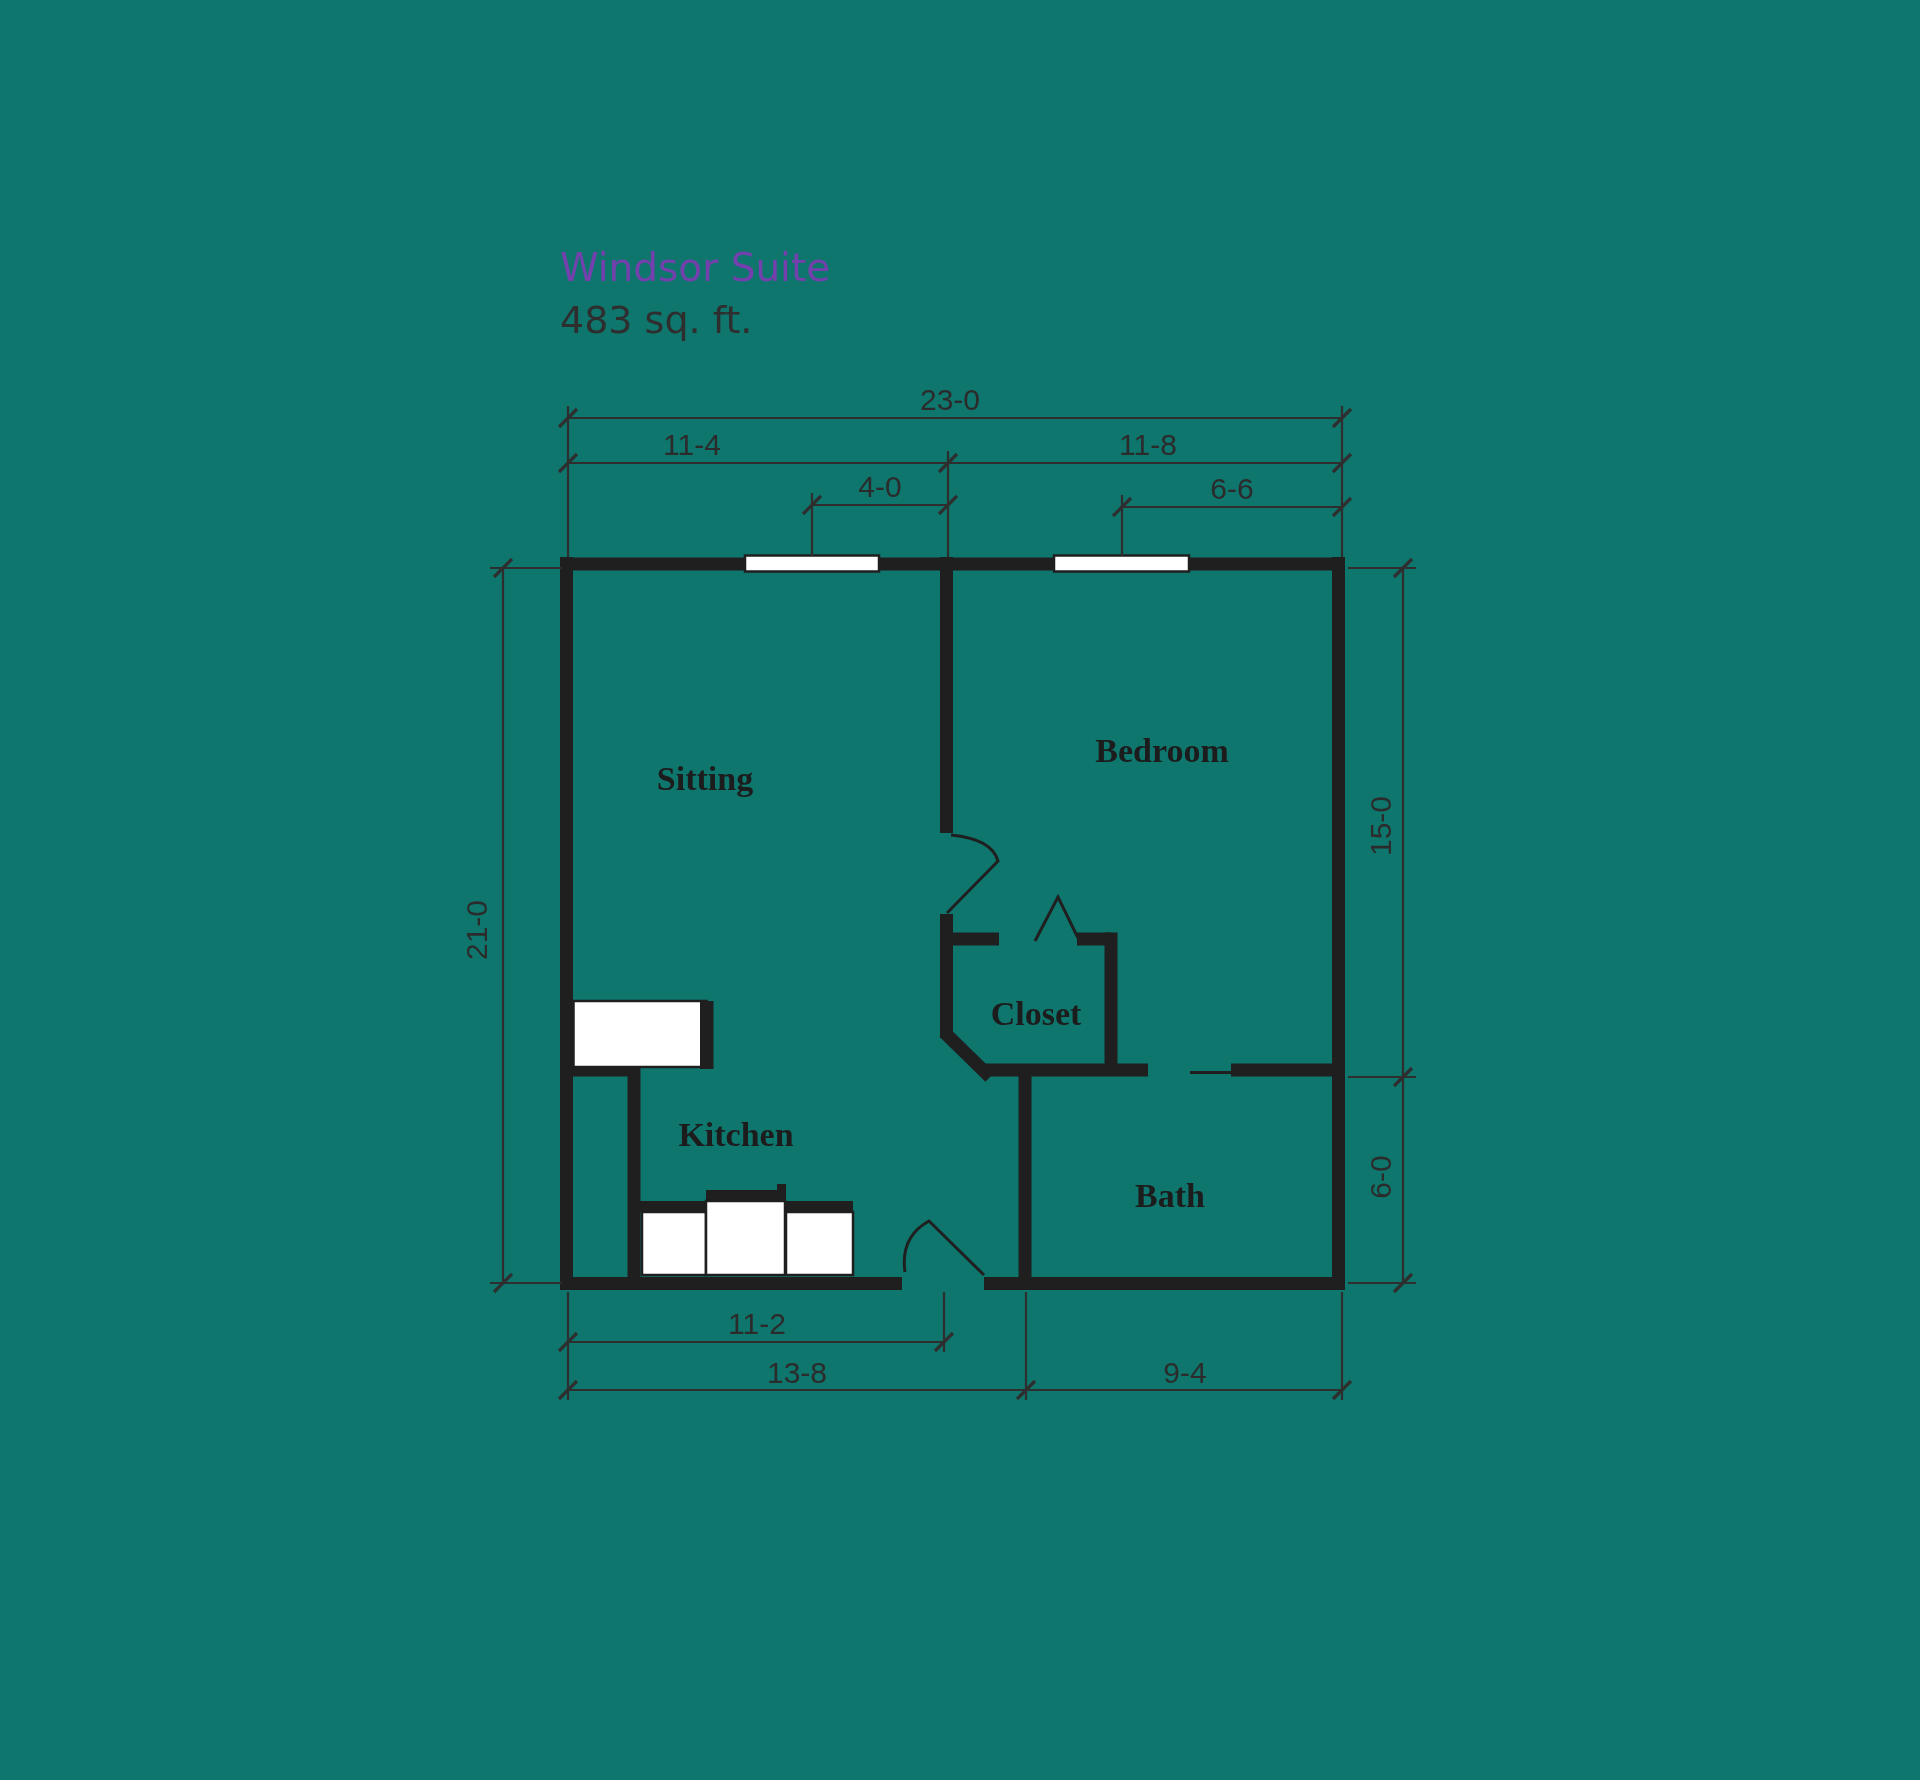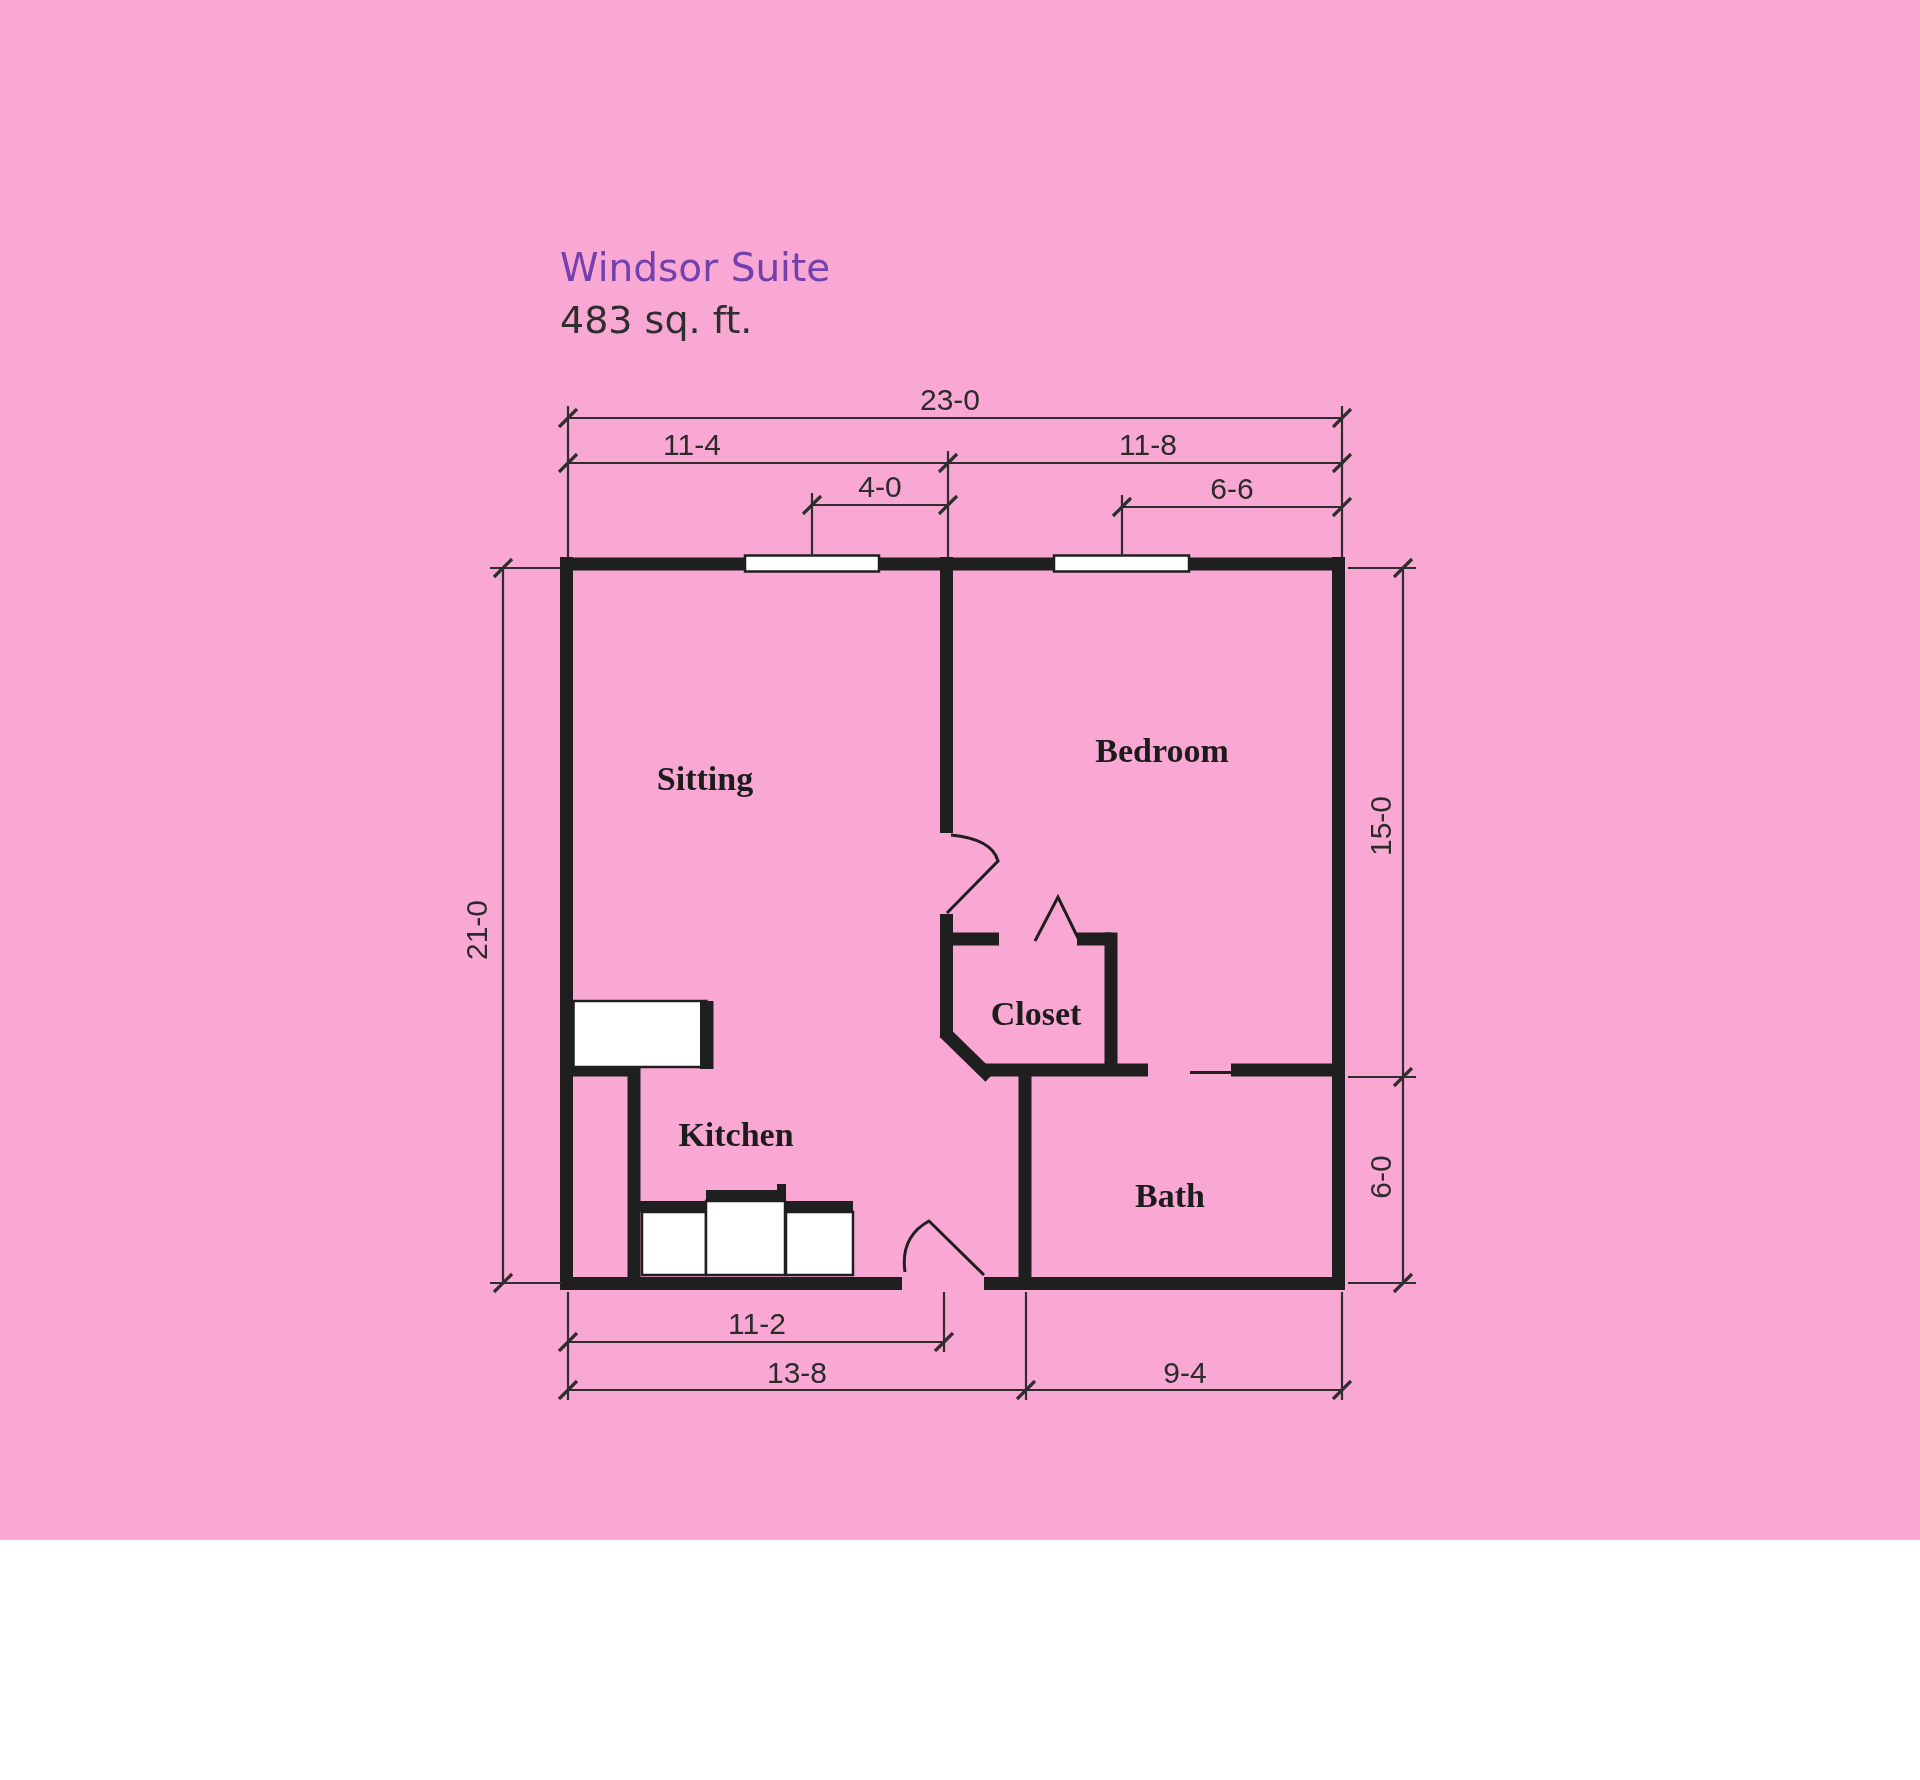--- a/index.html
+++ b/index.html
@@ -1,16 +1,16 @@
 <!DOCTYPE html>
 <html><head>
 <meta charset="utf-8">
 <style>
   html,body{margin:0;padding:0;background:#ffffff;}
-  .canvas{position:relative;width:1920px;height:1540px;background:#f9a8d4;overflow:hidden;
+  .canvas{position:relative;width:1920px;height:1780px;background:#0f766e;overflow:hidden;
           font-family:"Liberation Sans",sans-serif;}
   svg{position:absolute;left:0;top:0;}
   .wall{stroke:#1f1f1f;stroke-width:13;fill:none;}
   .wall-thin{stroke:#1f1f1f;stroke-width:3;fill:none;}
   .doorline{stroke:#1f1f1f;stroke-width:3;fill:none;}
   .winrect{fill:#ffffff;stroke:#1f1f1f;stroke-width:2.5;}
   .fixture{fill:#ffffff;stroke:#1f1f1f;stroke-width:2.5;}
   .fixture-solid{fill:#1f1f1f;stroke:none;}
   .dim{stroke:#2e2e2e;stroke-width:2.2;fill:none;}
   .tick{stroke:#2e2e2e;stroke-width:3.2;fill:none;}

